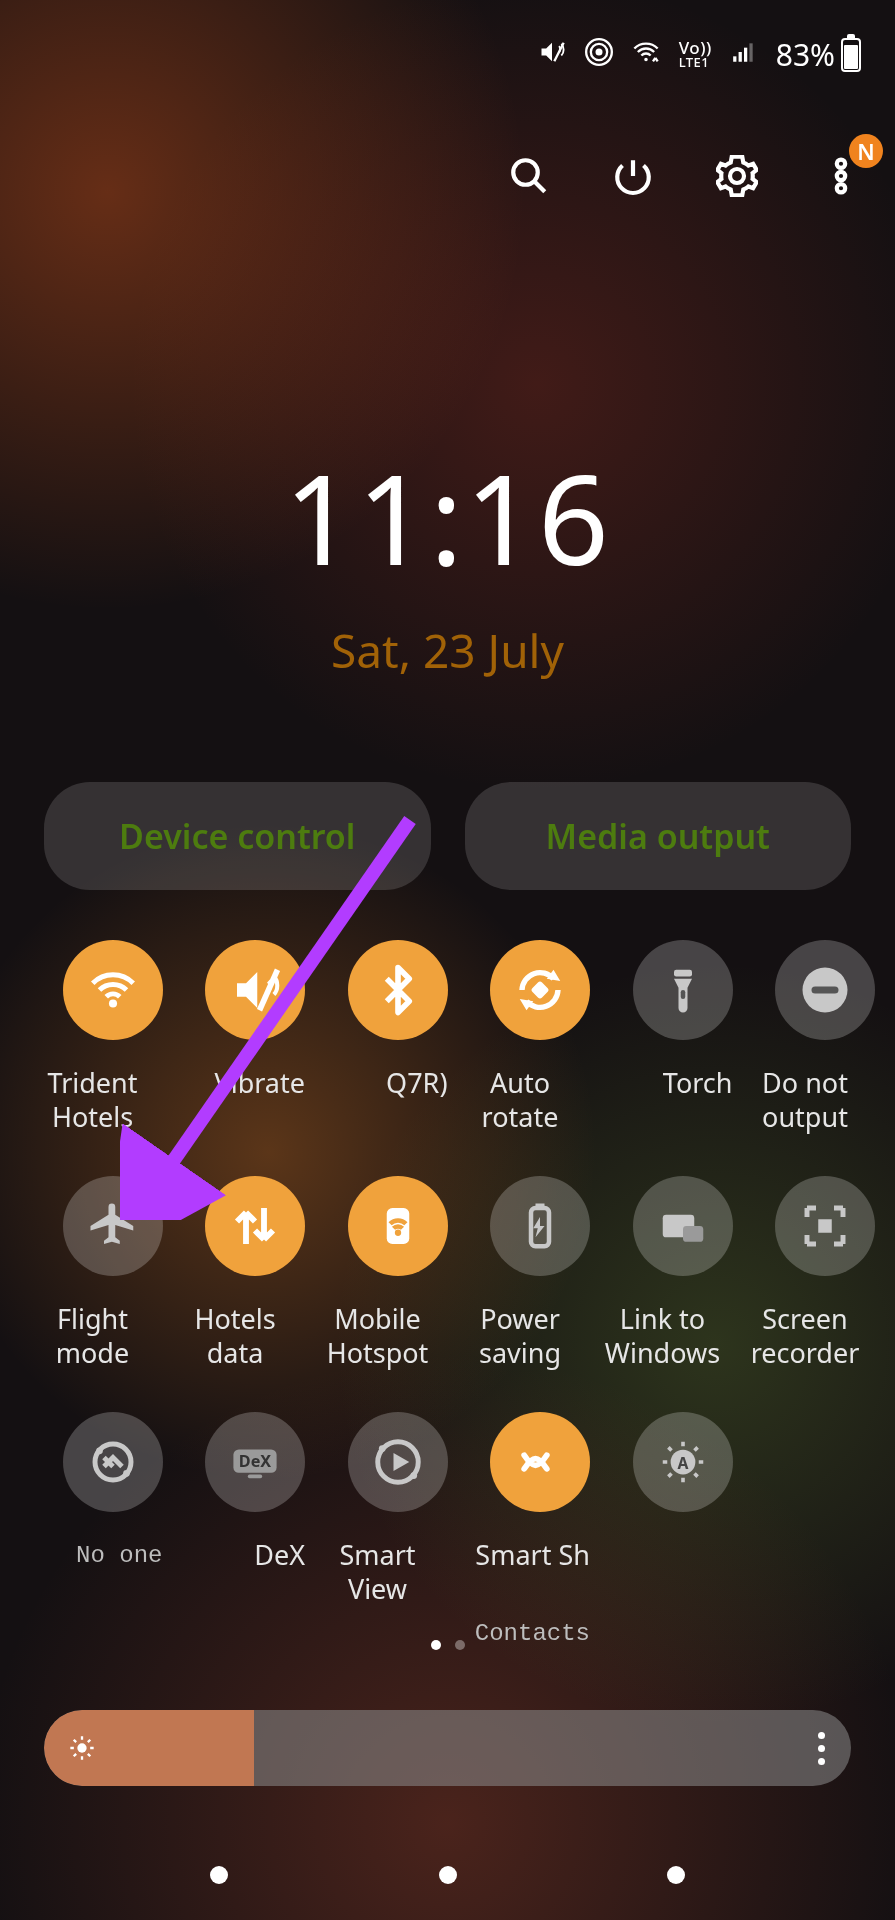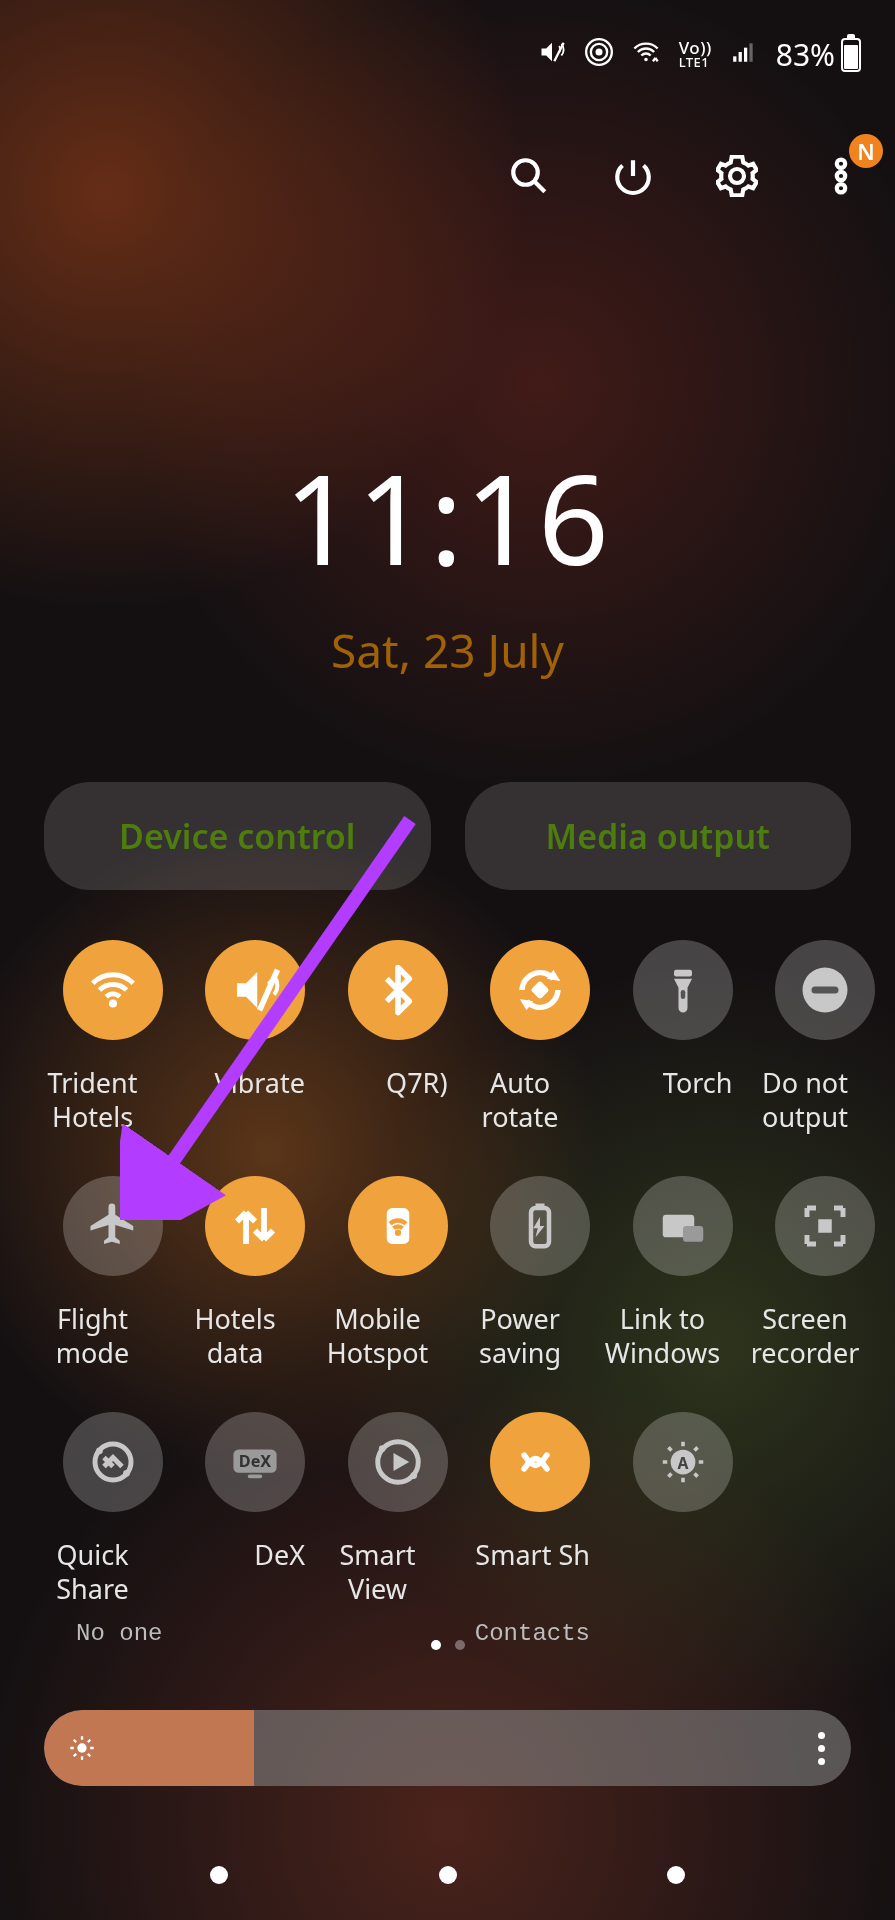--- a/index.html
+++ b/index.html
@@ -318,21 +318,20 @@
     </div>
     <div class="tile">
       <div class="circ off">
         <svg viewBox="0 0 24 24" stroke="#c8c8c8" stroke-width="2.2" fill="none">
           <circle cx="12" cy="12" r="8"></circle>
           <path d="M8 14l4-4 4 4M8 10l4 4"></path>
           <circle cx="6" cy="7" r="1.5" fill="#c8c8c8" stroke="none"></circle>
           <circle cx="18" cy="17" r="1.5" fill="#c8c8c8" stroke="none"></circle>
         </svg>
       </div>
-      <div class="lbl">Quick Share</div>
       <div class="sub">No one</div>
     </div>
     <div class="tile">
       <div class="circ off">
         <svg viewBox="0 0 30 24">
           <rect x="3" y="5" width="24" height="13" rx="3" fill="#9a9a9a"></rect>
           <text x="15" y="15" text-anchor="middle" font-size="9" font-weight="700" fill="#333">DeX</text>
           <rect x="11" y="19" width="8" height="2" rx="1" fill="#9a9a9a"></rect>
         </svg>
       </div>

